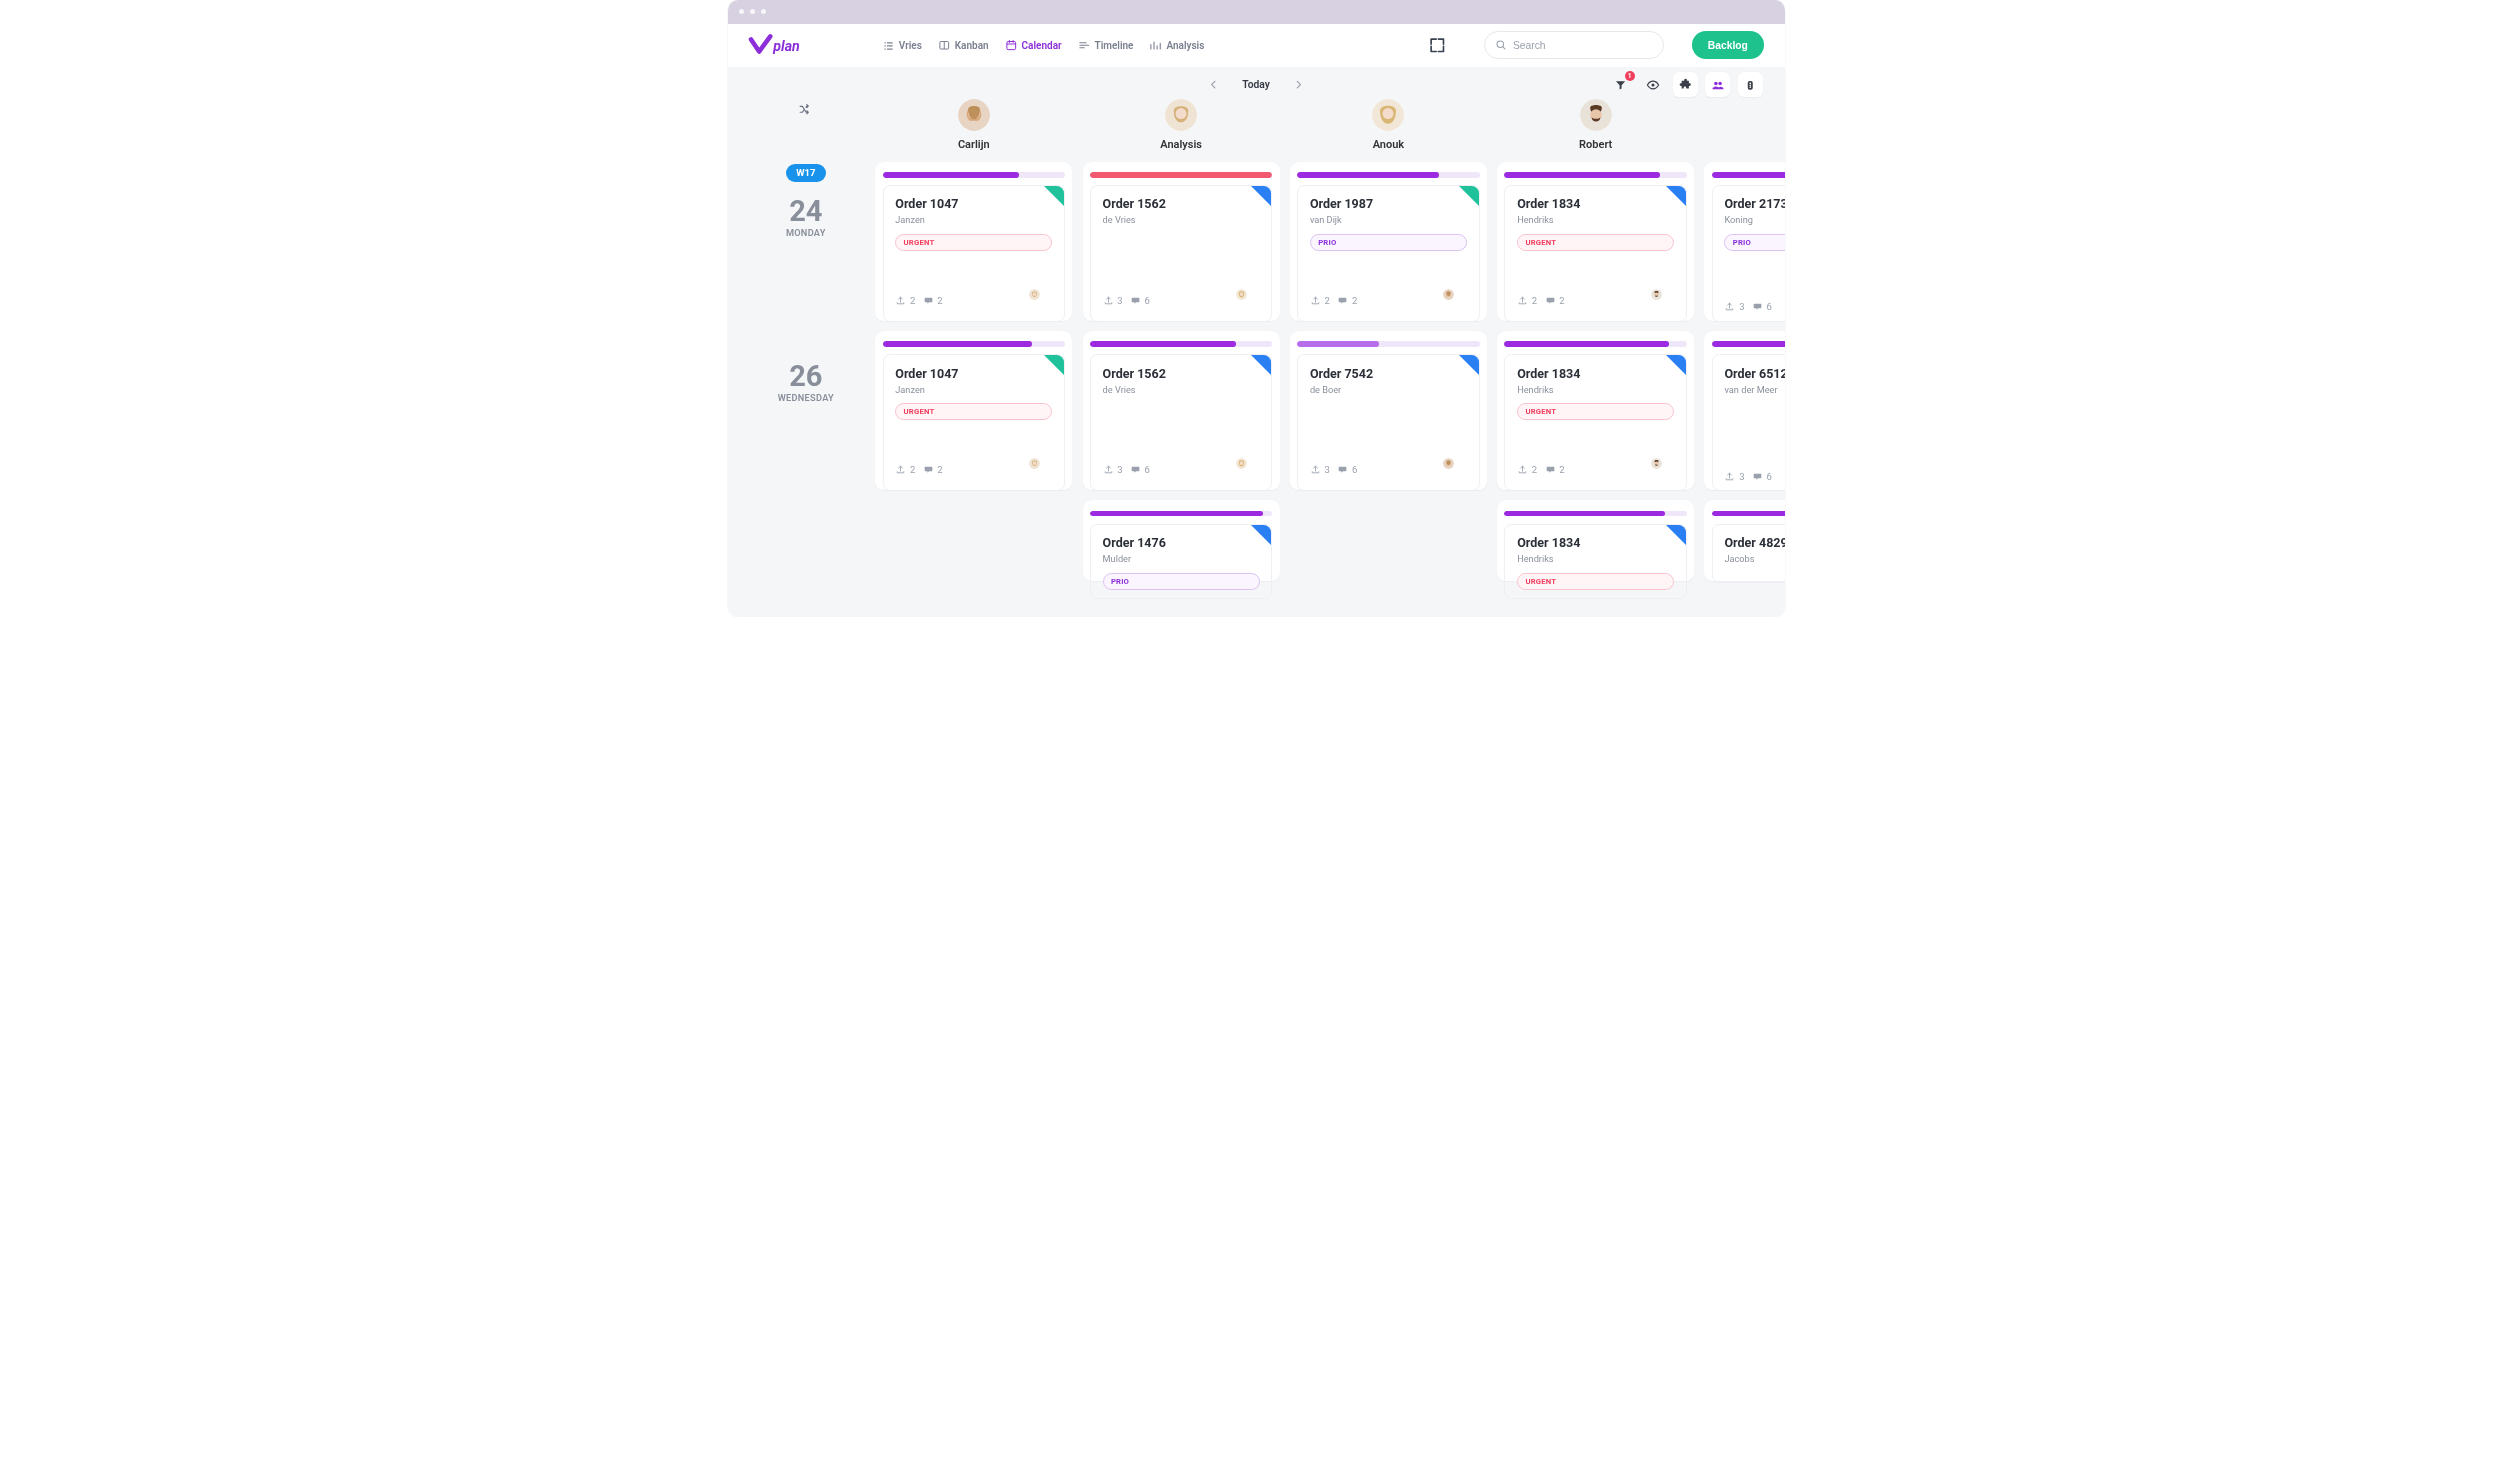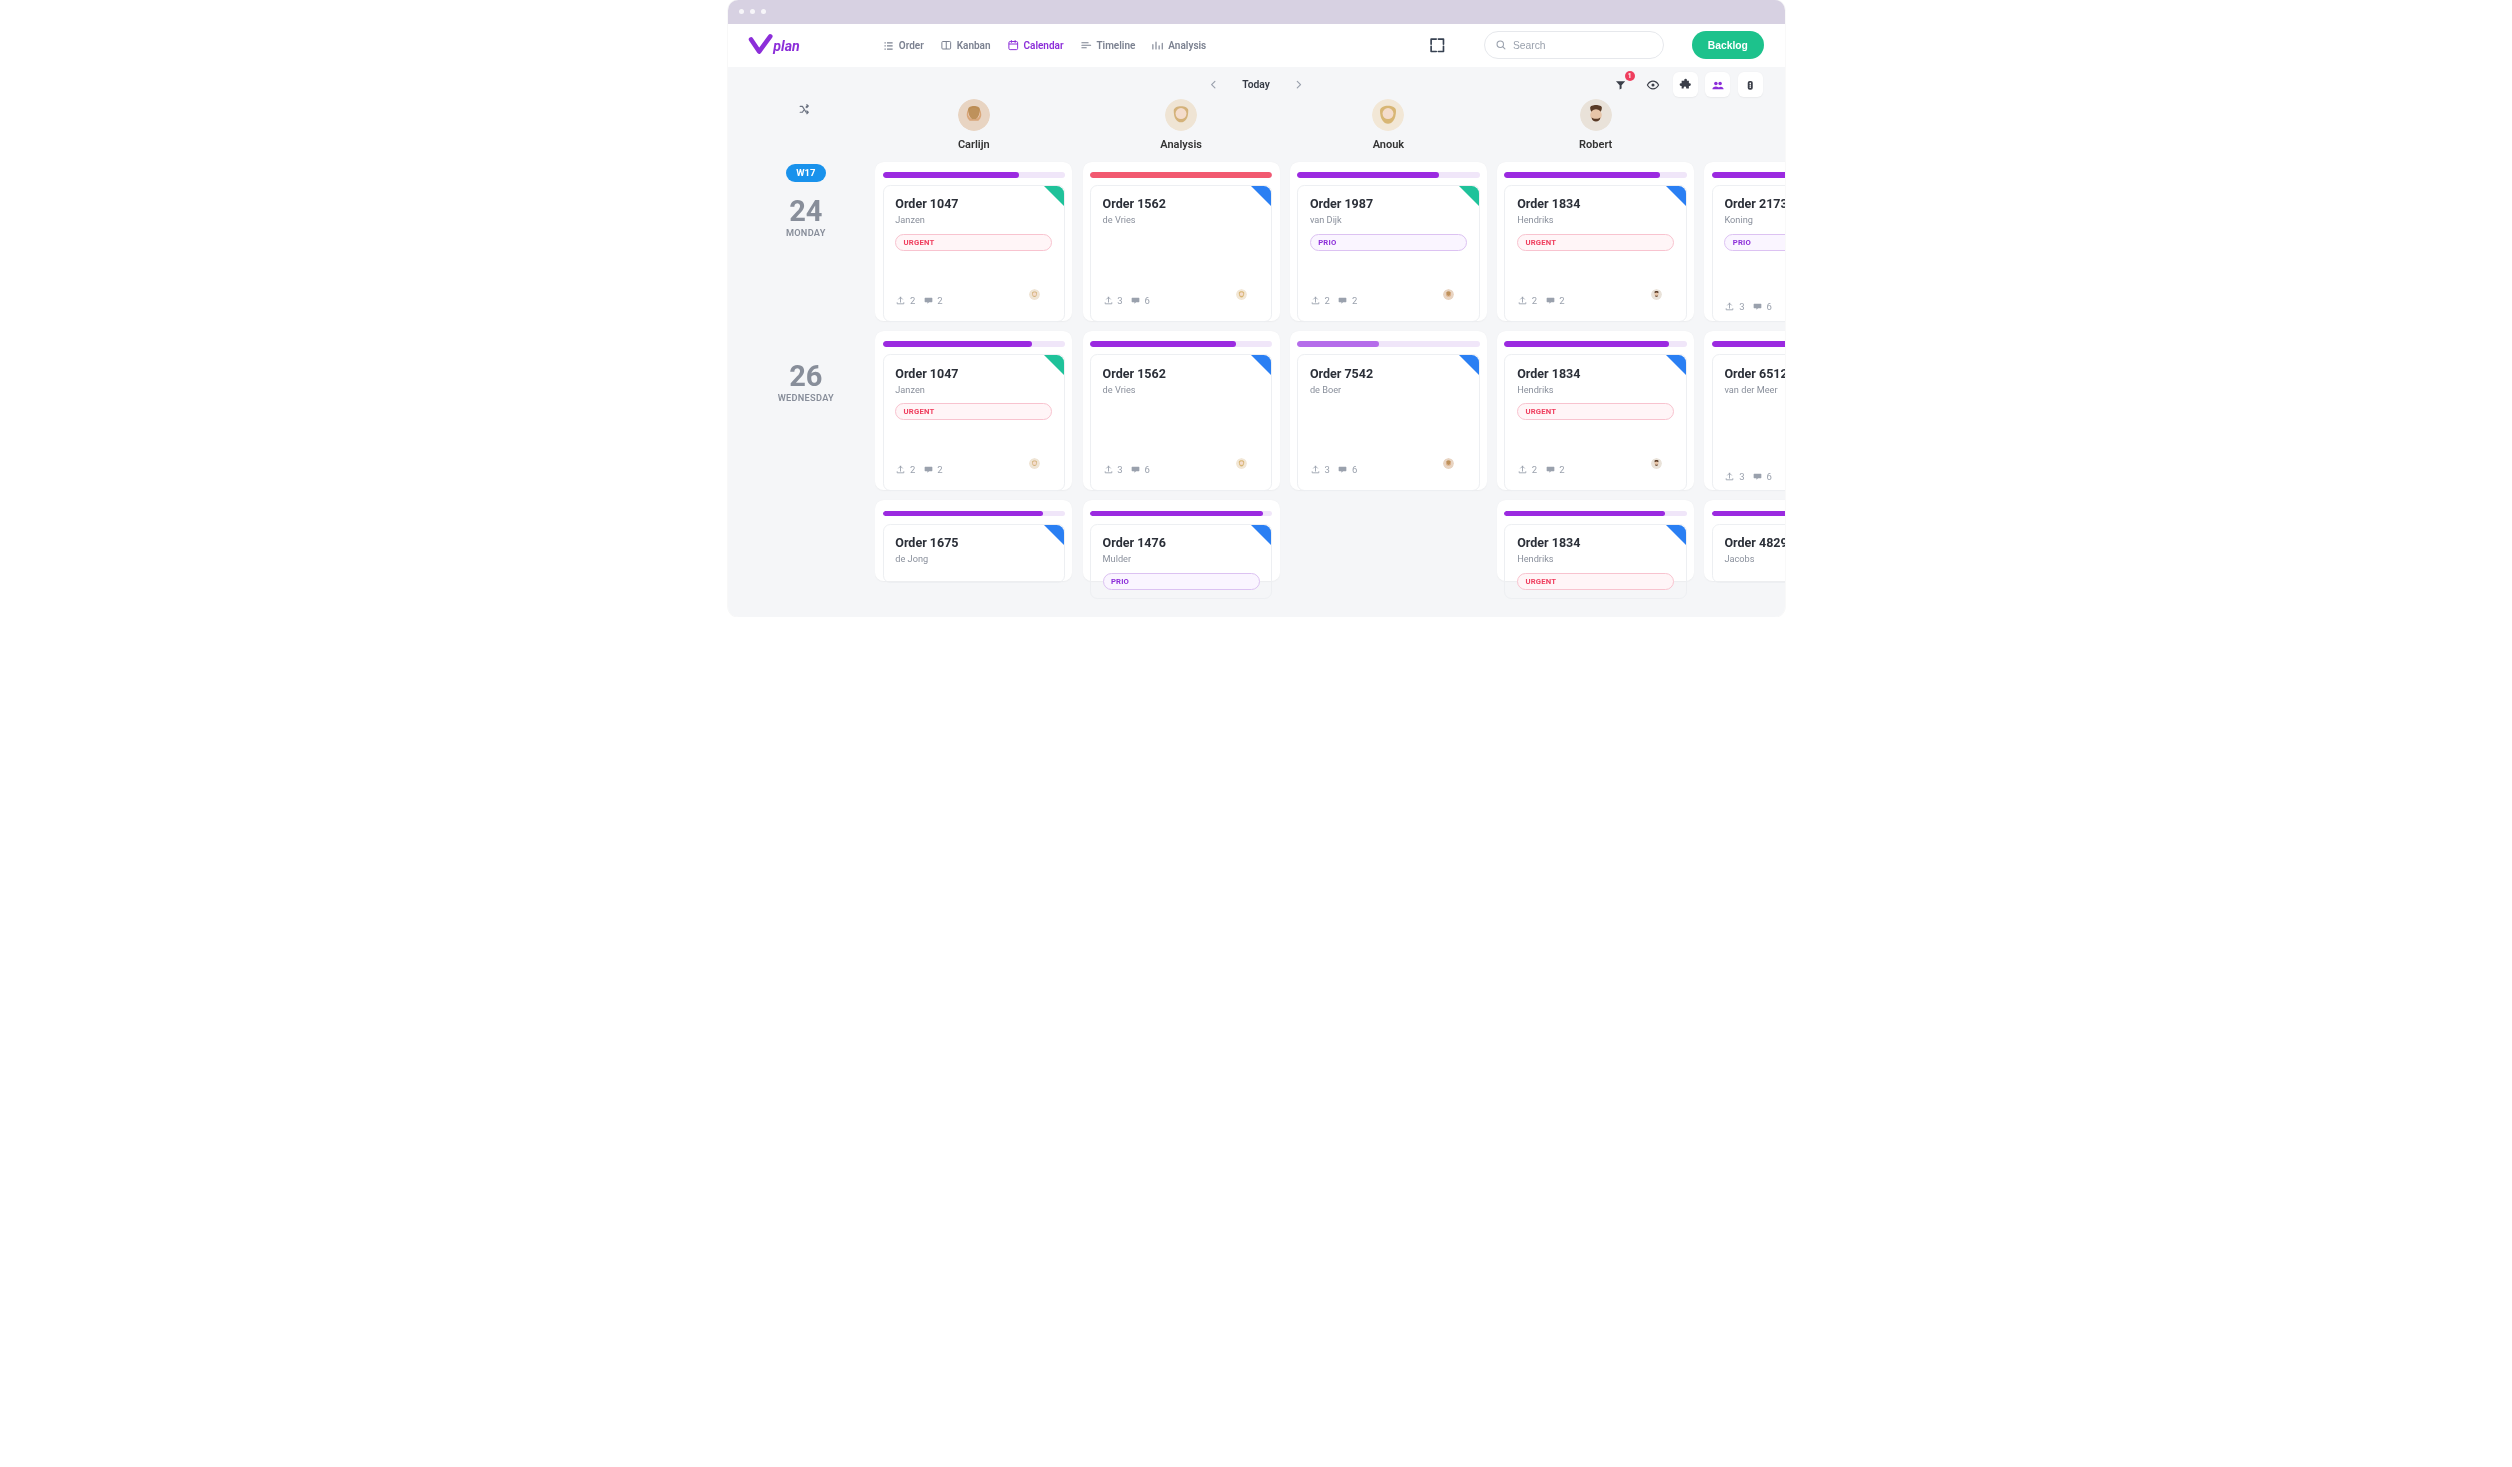--- a/index.html
+++ b/index.html
@@ -174,21 +174,21 @@
       <svg viewBox="0 0 160 44" width="81">
         <path d="M6 10 L22 34 L44 4" fill="none" stroke="#8c2ed9" stroke-width="9" stroke-linecap="round" stroke-linejoin="round"></path>
         <text x="50" y="32" font-size="28" font-weight="700" font-style="italic" fill="#8c2ed9" font-family="inherit">plan</text>
       </svg>
     </div>
     <div class="views" id="views-container">
         <div class="view-item">
           <svg viewBox="0 0 20 20">
             <use href="#ic-list"></use>
           </svg>
-          <span>Order</span>
+          <span>Vries</span>
         </div>
         <div class="view-item">
           <svg viewBox="0 0 20 20">
             <use href="#ic-kanban"></use>
           </svg>
           <span>Kanban</span>
         </div>
         <div class="view-item active">
           <svg viewBox="0 0 20 20">
             <use href="#ic-calendar"></use>
@@ -350,31 +350,20 @@
                       <use href="#ic-comment"></use>
                     </svg>
                     <span>2</span>
                   </div>
                   <div class="foot-avatar"><svg class="avatar-svg" width="23.5" height="23.5" viewBox="0 0 44 44">
                       <use href="#av-evelien"></use>
                     </svg></div>
                 </div>
     </div>
             </div>
-            <div class="day-cell" style="height: 81px;">
-              <div class="capacity-bar">
-                <div class="fill" style="width:88%;background:#9b2ae0"></div>
-              </div>
-              <div class="card" style="min-height:59px">
-      <div class="corner blue"></div>
-      <div class="card-title">Order 1675</div>
-      <div class="card-sub">de Jong</div>
-
-    </div>
-            </div>
           </div>
           <div class="column">
             <div class="col-head">
               <svg class="avatar-svg" width="32" height="32" viewBox="0 0 44 44">
                 <use href="#av-evelien"></use>
               </svg>
               <div class="name">Analysis</div>
             </div>
             <div class="day-cell" style="height: 159px;">
               <div class="capacity-bar">

